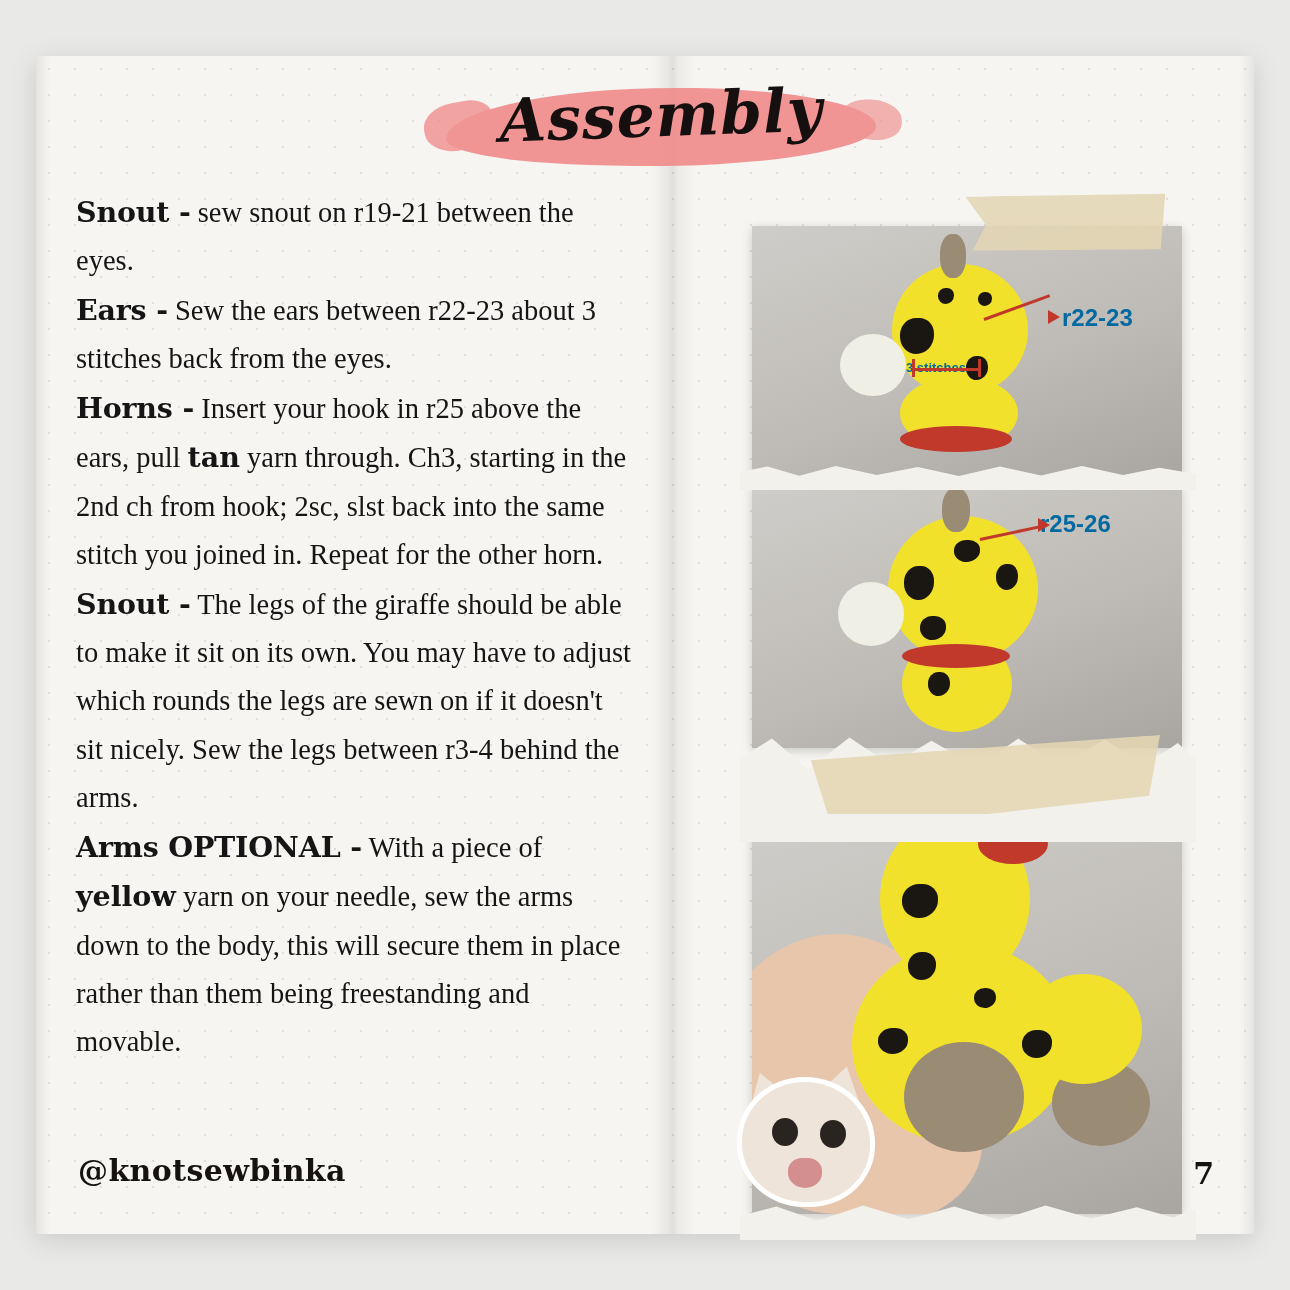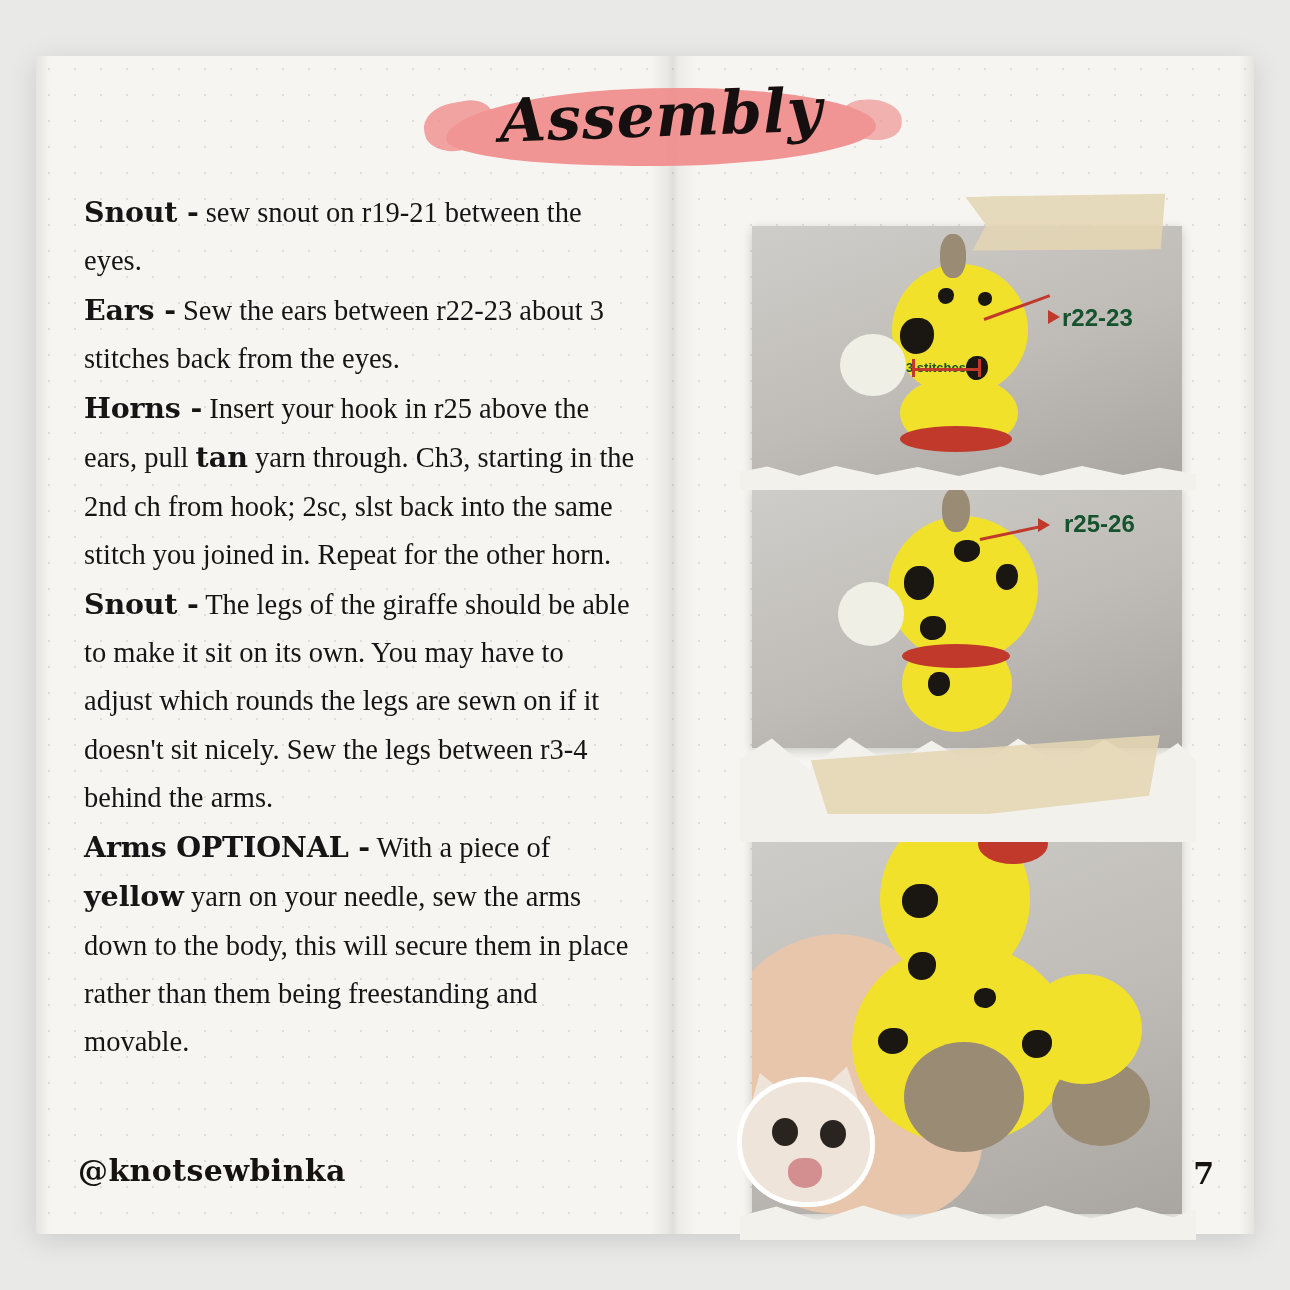--- a/index.html
+++ b/index.html
@@ -118,21 +118,21 @@
     position: absolute;
     left: 40px;
     top: 132px;
     width: 560px;
     font-size: 28.5px;
     line-height: 1.70;
     color: #151515;
     text-align: left;
   }
   .text-col p {
-    margin: 0 0 0 8px;
+    margin: 0 0 0 0;
   }
   .lbl {
     font-family: "DejaVu Serif", serif;
     font-weight: bold;
     letter-spacing: -0.2px;
   }
   .bold-inline {
     font-family: "DejaVu Serif", serif;
     font-weight: bold;
   }
@@ -230,21 +230,21 @@
   .yellow { background: #f2e12a; }
   .blob { position: absolute; border-radius: 50%; }
   .spot { position: absolute; background: #1a1713; border-radius: 50% 45% 55% 50%; }
   .tan { background: #9a8b74; }
   .cream { background: #efefe6; }
   .red { background: #c0392b; }
 
   
   .anno {
     position: absolute;
-    color: #14532d;
+    color: #0369a1;
     font-family: "Liberation Sans", sans-serif;
     font-weight: bold;
   }
   .anno-line {
     position: absolute;
     background: #c0392b;
     height: 3px;
   }
   .arrow-head {
     position: absolute;
@@ -355,21 +355,21 @@
       <div class="blob yellow" style="left:150px; top:150px; width:110px; height:96px;"></div>
       <div class="blob cream" style="left:86px; top:96px; width:66px; height:64px;"></div>
       <div class="spot" style="left:152px; top:80px; width:30px; height:34px;"></div>
       <div class="spot" style="left:202px; top:54px; width:26px; height:22px;"></div>
       <div class="spot" style="left:244px; top:78px; width:22px; height:26px;"></div>
       <div class="spot" style="left:168px; top:130px; width:26px; height:24px;"></div>
       <div class="spot" style="left:176px; top:186px; width:22px; height:24px;"></div>
       <div class="blob red" style="left:150px; top:158px; width:108px; height:24px; border-radius:50%;"></div>
 
       <div class="anno-line" style="left:228px; top:52px; width:62px; transform:rotate(-12deg); transform-origin:left center;"></div>
-      <div class="anno" style="left:312px; top:24px; font-size:24px;">r25-26</div>
+      <div class="anno" style="left:288px; top:24px; font-size:24px;">r25-26</div>
       <div class="arrow-head" style="left:286px; top:32px; transform:rotate(180deg);"></div>
     </div>
 
     <div class="photo photo-3">
       <div class="photo-bg"></div>
       <div class="hand" style="left:-40px; top:110px; width:250px; height:280px;"></div>
       <div class="hand" style="left:30px; top:240px; width:200px; height:160px;"></div>
 
       <div class="blob yellow" style="left:128px; top:-10px; width:150px; height:170px;"></div>
       <div class="blob yellow" style="left:100px; top:120px; width:220px; height:200px;"></div>

